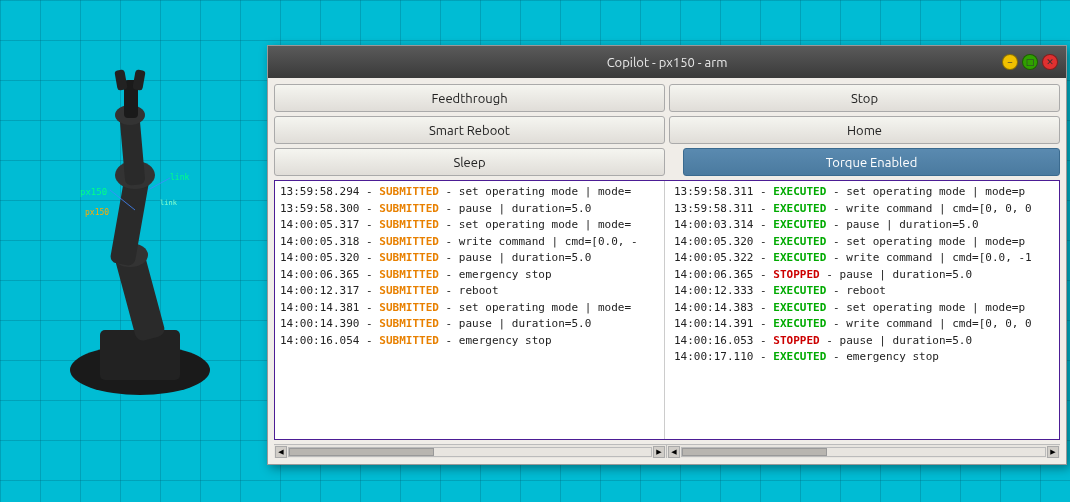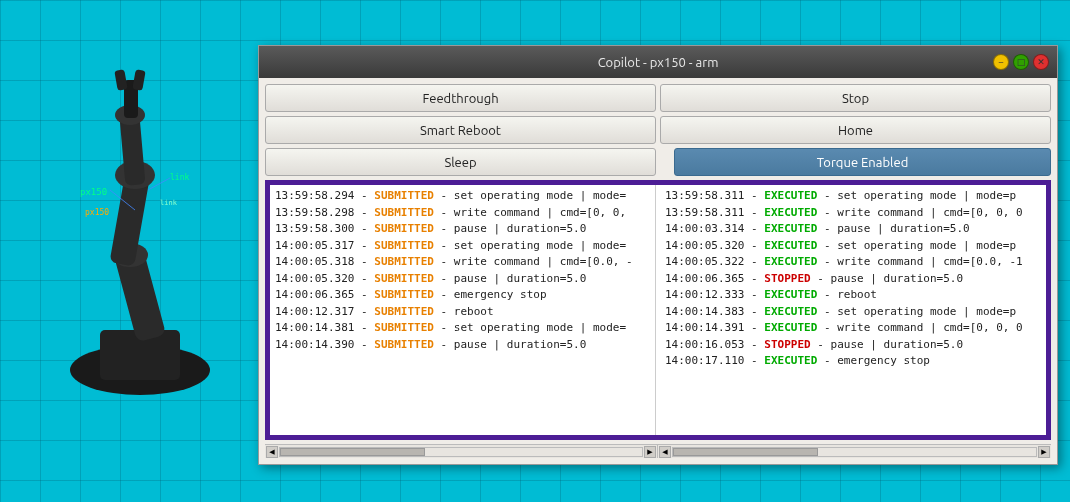--- a/index.html
+++ b/index.html
@@ -38,21 +38,21 @@
       top: 60px;
       left: 30px;
       width: 220px;
       height: 340px;
     }
 
     
     .window {
       position: absolute;
       top: 45px;
-      left: 258px;
+      left: 267px;
       width: 800px;
       height: 420px;
       background: #f0ede8;
       border: 1px solid #999;
       box-shadow: 3px 3px 10px rgba(0,0,0,0.4);
       display: flex;
       flex-direction: column;
     }
 
     
@@ -129,21 +129,21 @@
       border-color: #3a6a8f;
       margin-left: 14px;
     }
 
     
     .log-area {
       display: grid;
       grid-template-columns: 1fr 1fr;
       gap: 4px;
       flex: 1;
-      border: 5px solid #4c1d95;
+      border: 1px solid #4c1d95;
       background: #fff;
       overflow: hidden;
     }
 
     .log-panel {
       overflow-y: auto;
       overflow-x: auto;
       padding: 3px 5px;
       border-right: 1px solid #ccc;
       font-size: 11px;
@@ -272,29 +272,29 @@
 
     <div class="button-row">
       <button class="ctrl-btn">Sleep</button>
       <button class="ctrl-btn active">Torque Enabled</button>
     </div>
 
     <div class="log-area">
 
       <div class="log-panel" id="left-log">
       <span class="log-line"><span class="log-time">13:59:58.294 - </span><span class="log-status-submitted">SUBMITTED</span><span class="log-msg"> - set operating mode | mode=</span></span>
-          <span class="log-line"><span class="log-time">13:59:58.298 - </span><span class="log-status-submitted">SUBMITTED</span><span class="log-msg"> - write command | cmd=[0, 0,</span></span>
           <span class="log-line"><span class="log-time">13:59:58.300 - </span><span class="log-status-submitted">SUBMITTED</span><span class="log-msg"> - pause | duration=5.0</span></span>
           <span class="log-line"><span class="log-time">14:00:05.317 - </span><span class="log-status-submitted">SUBMITTED</span><span class="log-msg"> - set operating mode | mode=</span></span>
           <span class="log-line"><span class="log-time">14:00:05.318 - </span><span class="log-status-submitted">SUBMITTED</span><span class="log-msg"> - write command | cmd=[0.0, -</span></span>
           <span class="log-line"><span class="log-time">14:00:05.320 - </span><span class="log-status-submitted">SUBMITTED</span><span class="log-msg"> - pause | duration=5.0</span></span>
           <span class="log-line"><span class="log-time">14:00:06.365 - </span><span class="log-status-submitted">SUBMITTED</span><span class="log-msg"> - emergency stop</span></span>
           <span class="log-line"><span class="log-time">14:00:12.317 - </span><span class="log-status-submitted">SUBMITTED</span><span class="log-msg"> - reboot</span></span>
           <span class="log-line"><span class="log-time">14:00:14.381 - </span><span class="log-status-submitted">SUBMITTED</span><span class="log-msg"> - set operating mode | mode=</span></span>
           <span class="log-line"><span class="log-time">14:00:14.390 - </span><span class="log-status-submitted">SUBMITTED</span><span class="log-msg"> - pause | duration=5.0</span></span>
+          <span class="log-line"><span class="log-time">14:00:16.054 - </span><span class="log-status-submitted">SUBMITTED</span><span class="log-msg"> - emergency stop</span></span>
         </div>
 
       <div class="log-panel" id="right-log">
       <span class="log-line"><span class="log-time">13:59:58.311 - </span><span class="log-status-executed">EXECUTED</span><span class="log-msg"> - set operating mode | mode=p</span></span>
           <span class="log-line"><span class="log-time">13:59:58.311 - </span><span class="log-status-executed">EXECUTED</span><span class="log-msg"> - write command | cmd=[0, 0, 0</span></span>
           <span class="log-line"><span class="log-time">14:00:03.314 - </span><span class="log-status-executed">EXECUTED</span><span class="log-msg"> - pause | duration=5.0</span></span>
           <span class="log-line"><span class="log-time">14:00:05.320 - </span><span class="log-status-executed">EXECUTED</span><span class="log-msg"> - set operating mode | mode=p</span></span>
           <span class="log-line"><span class="log-time">14:00:05.322 - </span><span class="log-status-executed">EXECUTED</span><span class="log-msg"> - write command | cmd=[0.0, -1</span></span>
           <span class="log-line"><span class="log-time">14:00:06.365 - </span><span class="log-status-stopped">STOPPED</span><span class="log-msg"> - pause | duration=5.0</span></span>
           <span class="log-line"><span class="log-time">14:00:12.333 - </span><span class="log-status-executed">EXECUTED</span><span class="log-msg"> - reboot</span></span>

